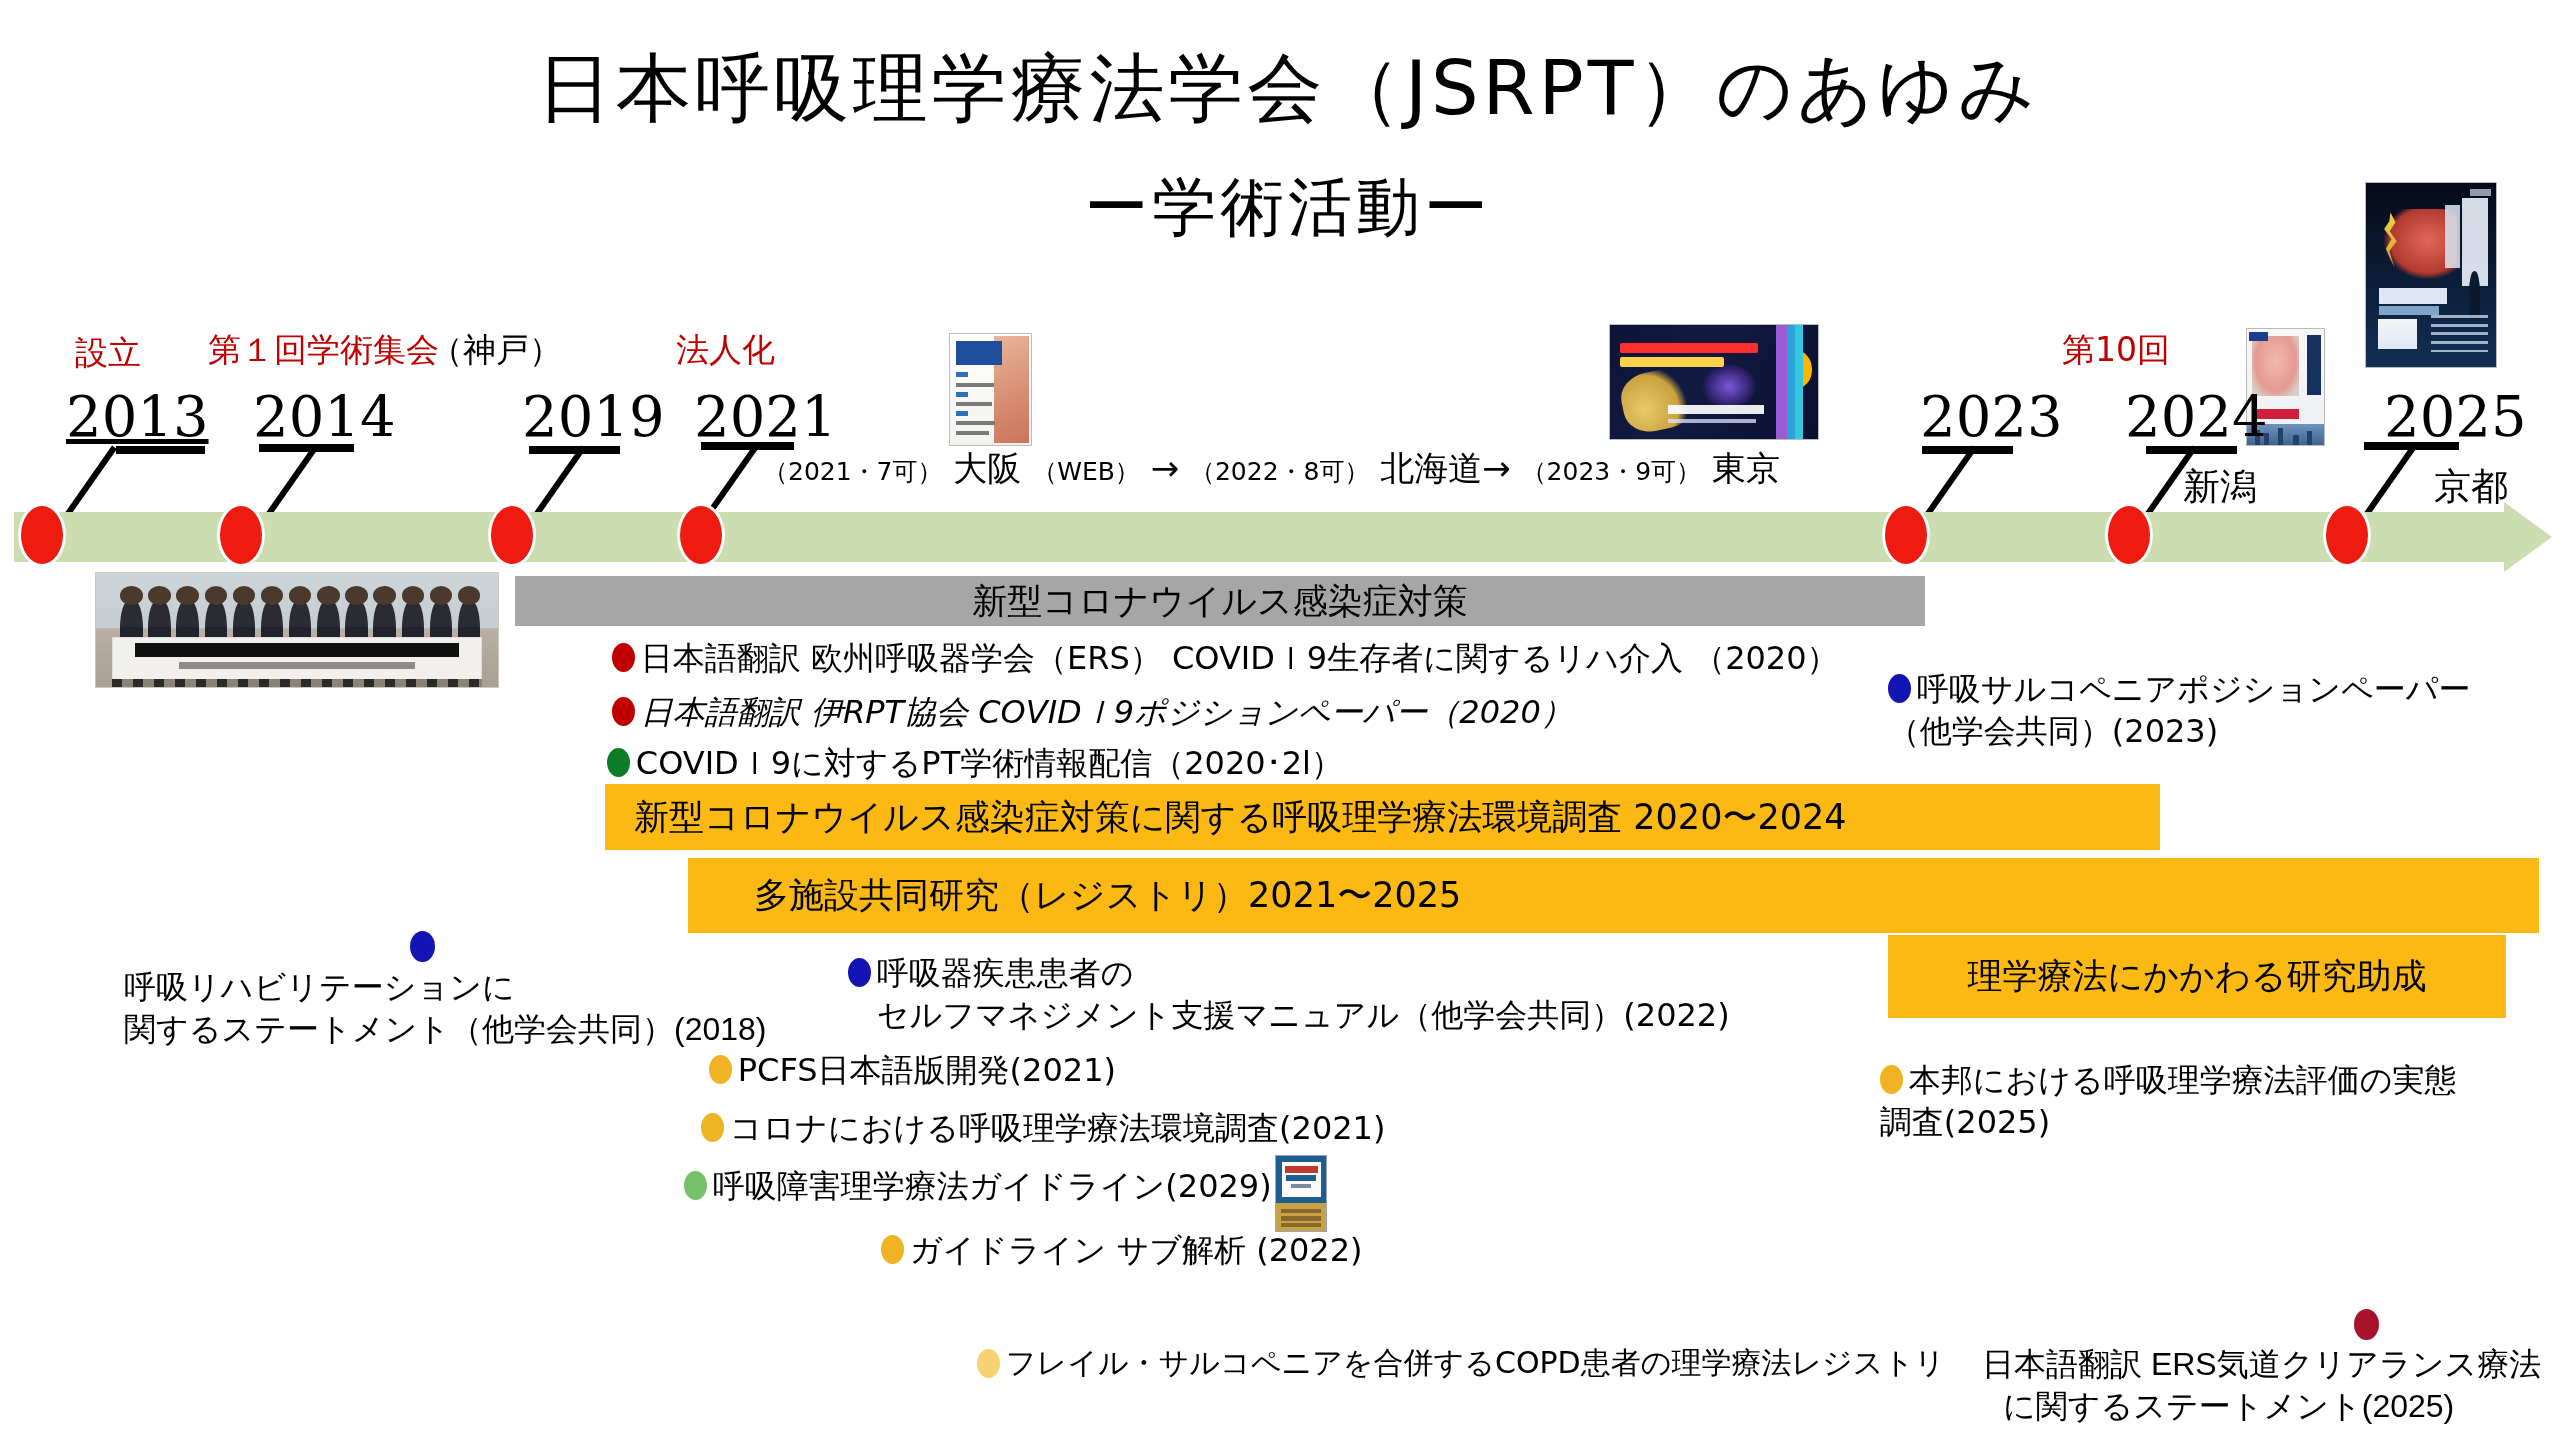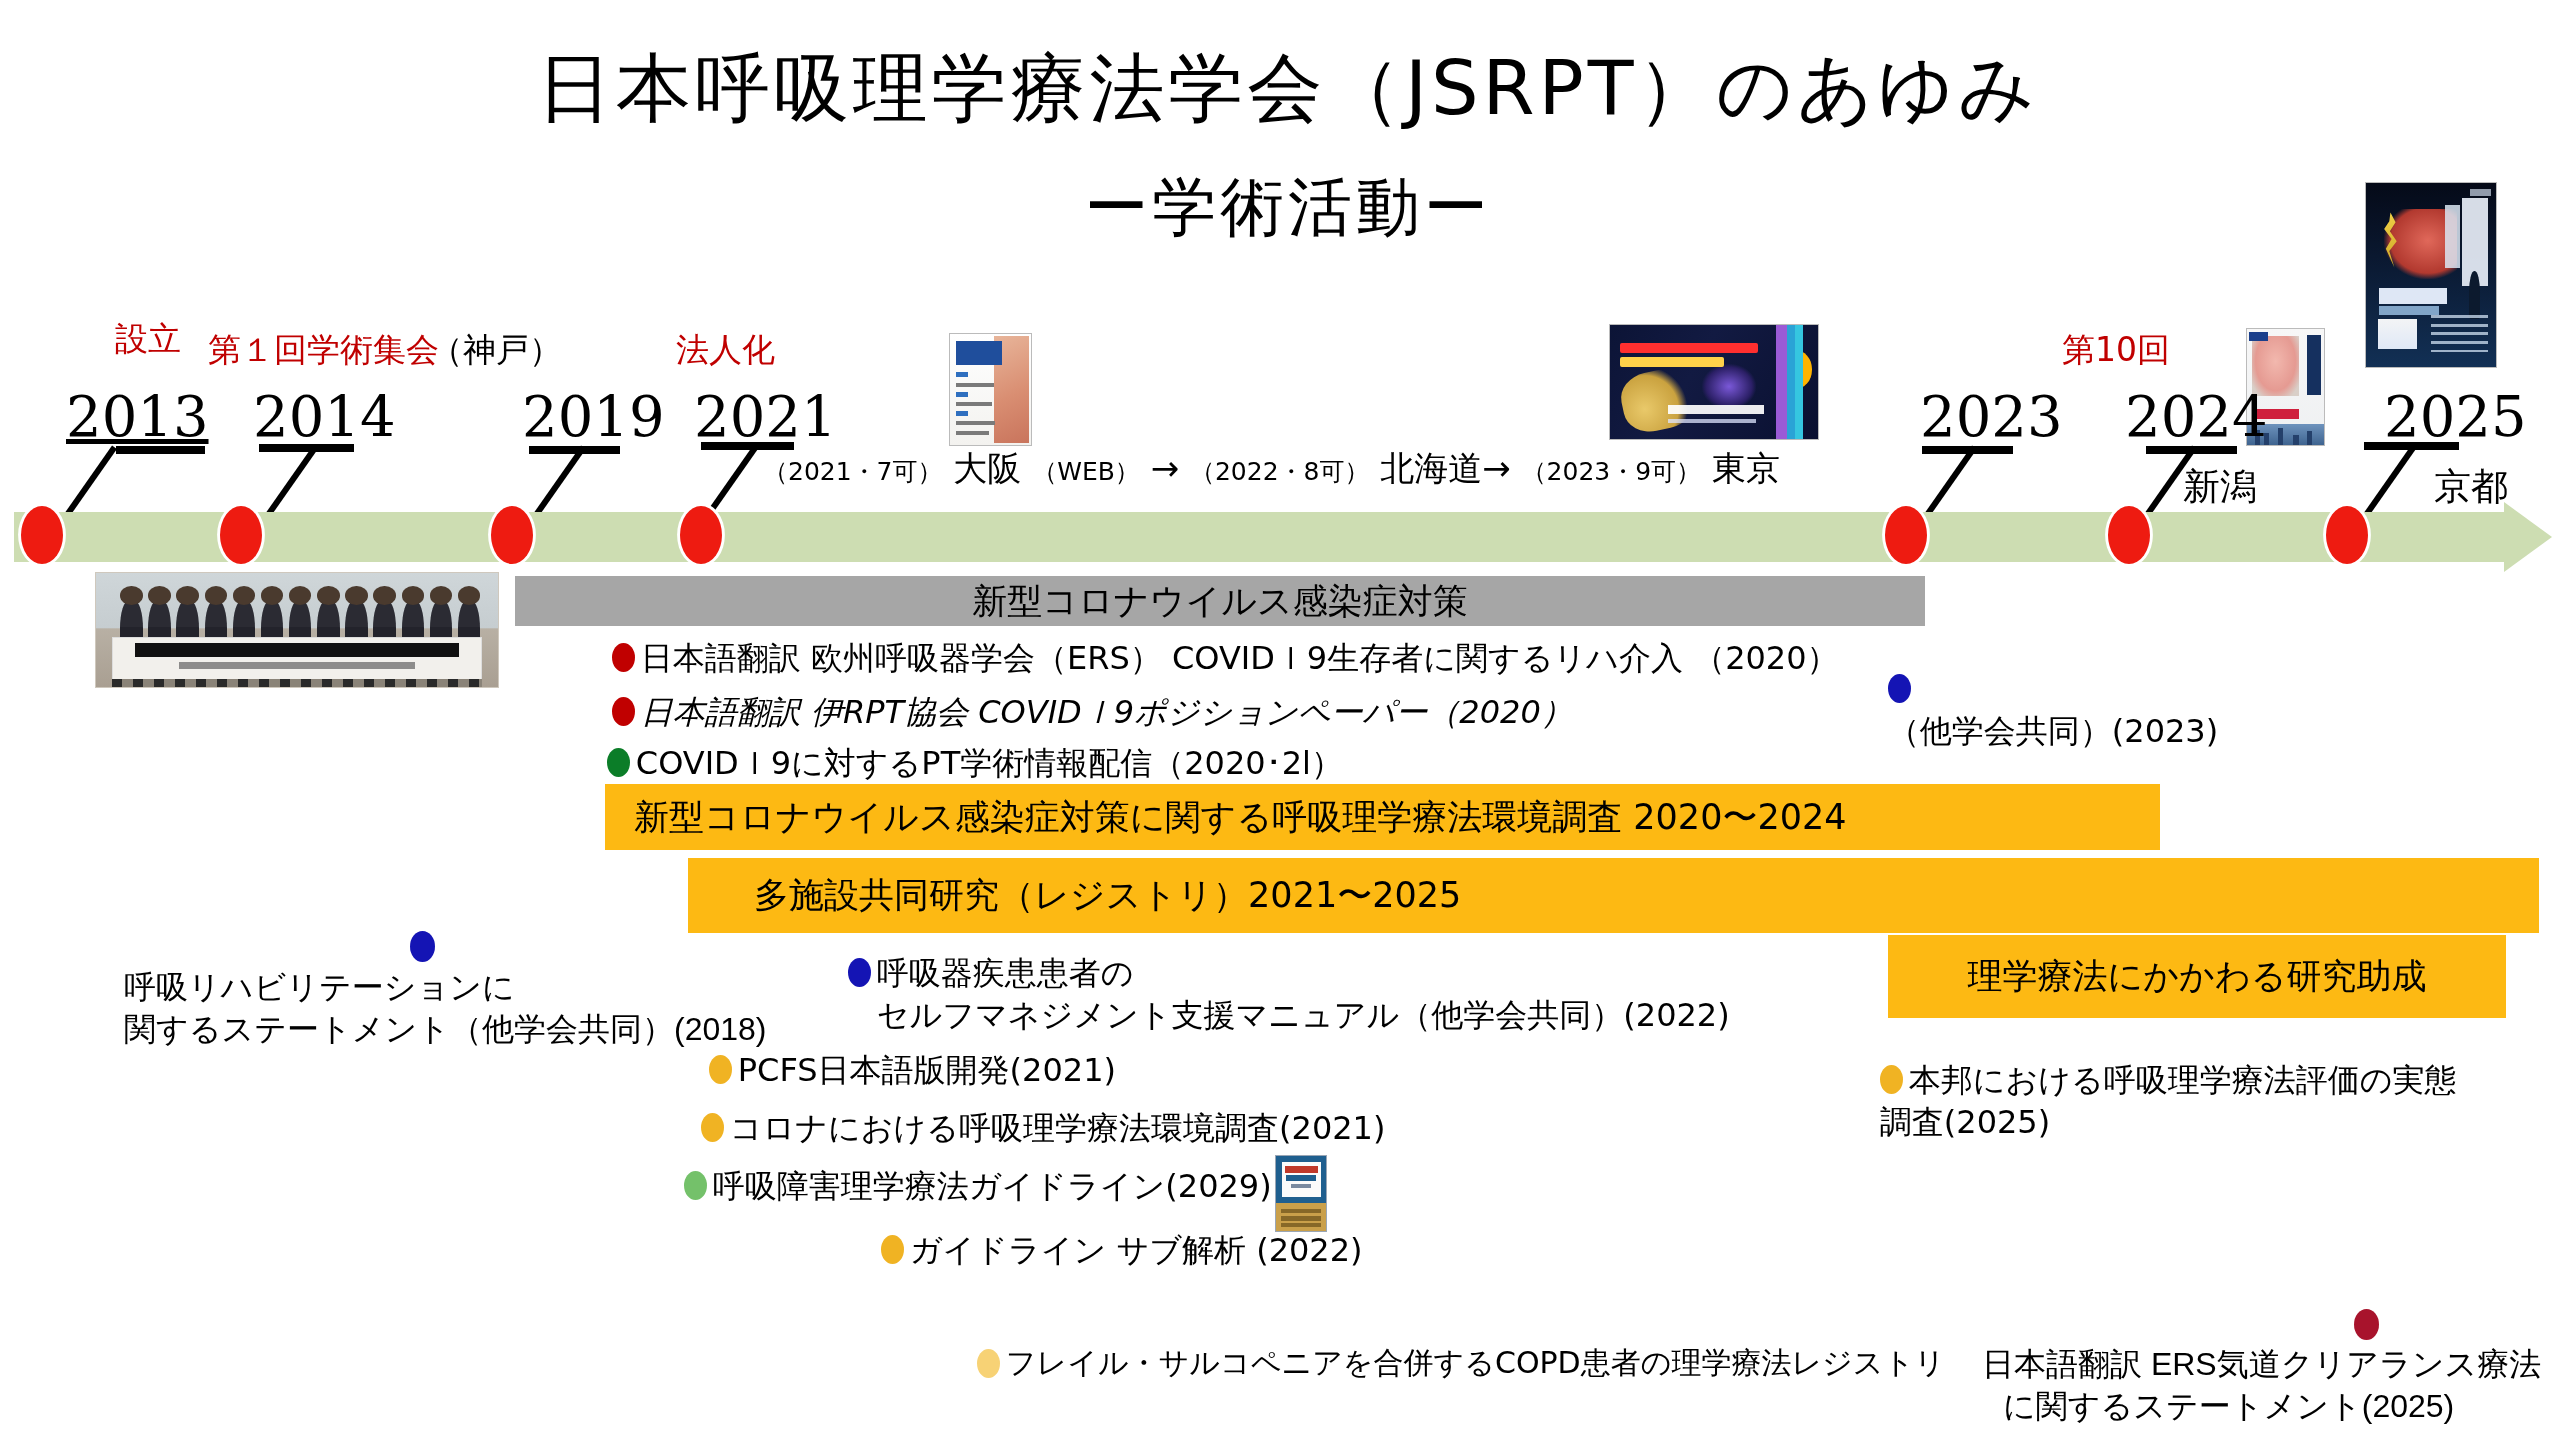--- a/index.html
+++ b/index.html
@@ -254,21 +254,21 @@
     <div class="vtitle"></div>
     <div class="vtitle2"></div>
     <div class="corner"></div>
     <div class="souzou"></div>
     <div class="sub"></div>
     <div class="figure"></div>
     <div class="dates"></div>
     <div class="rlist"></div>
   </div>
 
-  <div class="tl-evt" style="left:75px;top:317px;margin-left:40px;">設立</div>
+  <div class="tl-evt" style="left:75px;top:331px;">設立</div>
 
   <div class="tl-evt" style="left:208px;top:328px;">第１回学術集会</div>
   <div class="tl-evt-blk" style="left:430px;top:328px;">（神戸）</div>
 
   <div class="tl-evt" style="left:676px;top:328px;">法人化</div>
 
   <div class="tl-evt" style="left:2062px;top:328px;">第10回</div>
 
   <div class="tl-year" style="left:66px;top:384px;text-decoration:underline;">2013</div>
   <div class="tl-year" style="left:253px;top:384px;">2014</div>
@@ -378,21 +378,21 @@
     <span class="txt">日本語翻訳 伊RPT協会 COVIDｌ9ポジションペーパー（2020）</span>
   </div>
   <div class="row" style="left:607px;top:742px;">
     <span class="dot green"></span>
     <span class="txt">COVIDｌ9に対するPT学術情報配信（2020･2l）</span>
   </div>
 
   <div class="row" style="left:1888px;top:668px;">
     <span class="dot blue"></span>
     <span class="txt">
-      <br>
+      <span>呼吸サルコペニアポジションペーパー</span><br>
       <span style="margin-left:-29px;display:inline-block;">（他学会共同）(2023)</span>
     </span>
   </div>
 
   <div class="bar bar-orange bar-left" style="left:605px;top:784px;width:1526px;height:66px;">
     <span>新型コロナウイルス感染症対策に関する呼吸理学療法環境調査  2020〜2024</span>
   </div>
 
   <div class="bar bar-orange bar-left" style="left:688px;top:858px;width:1822px;height:75px;">
     <span style="margin-left:37px;">多施設共同研究（レジストリ）2021〜2025</span>

